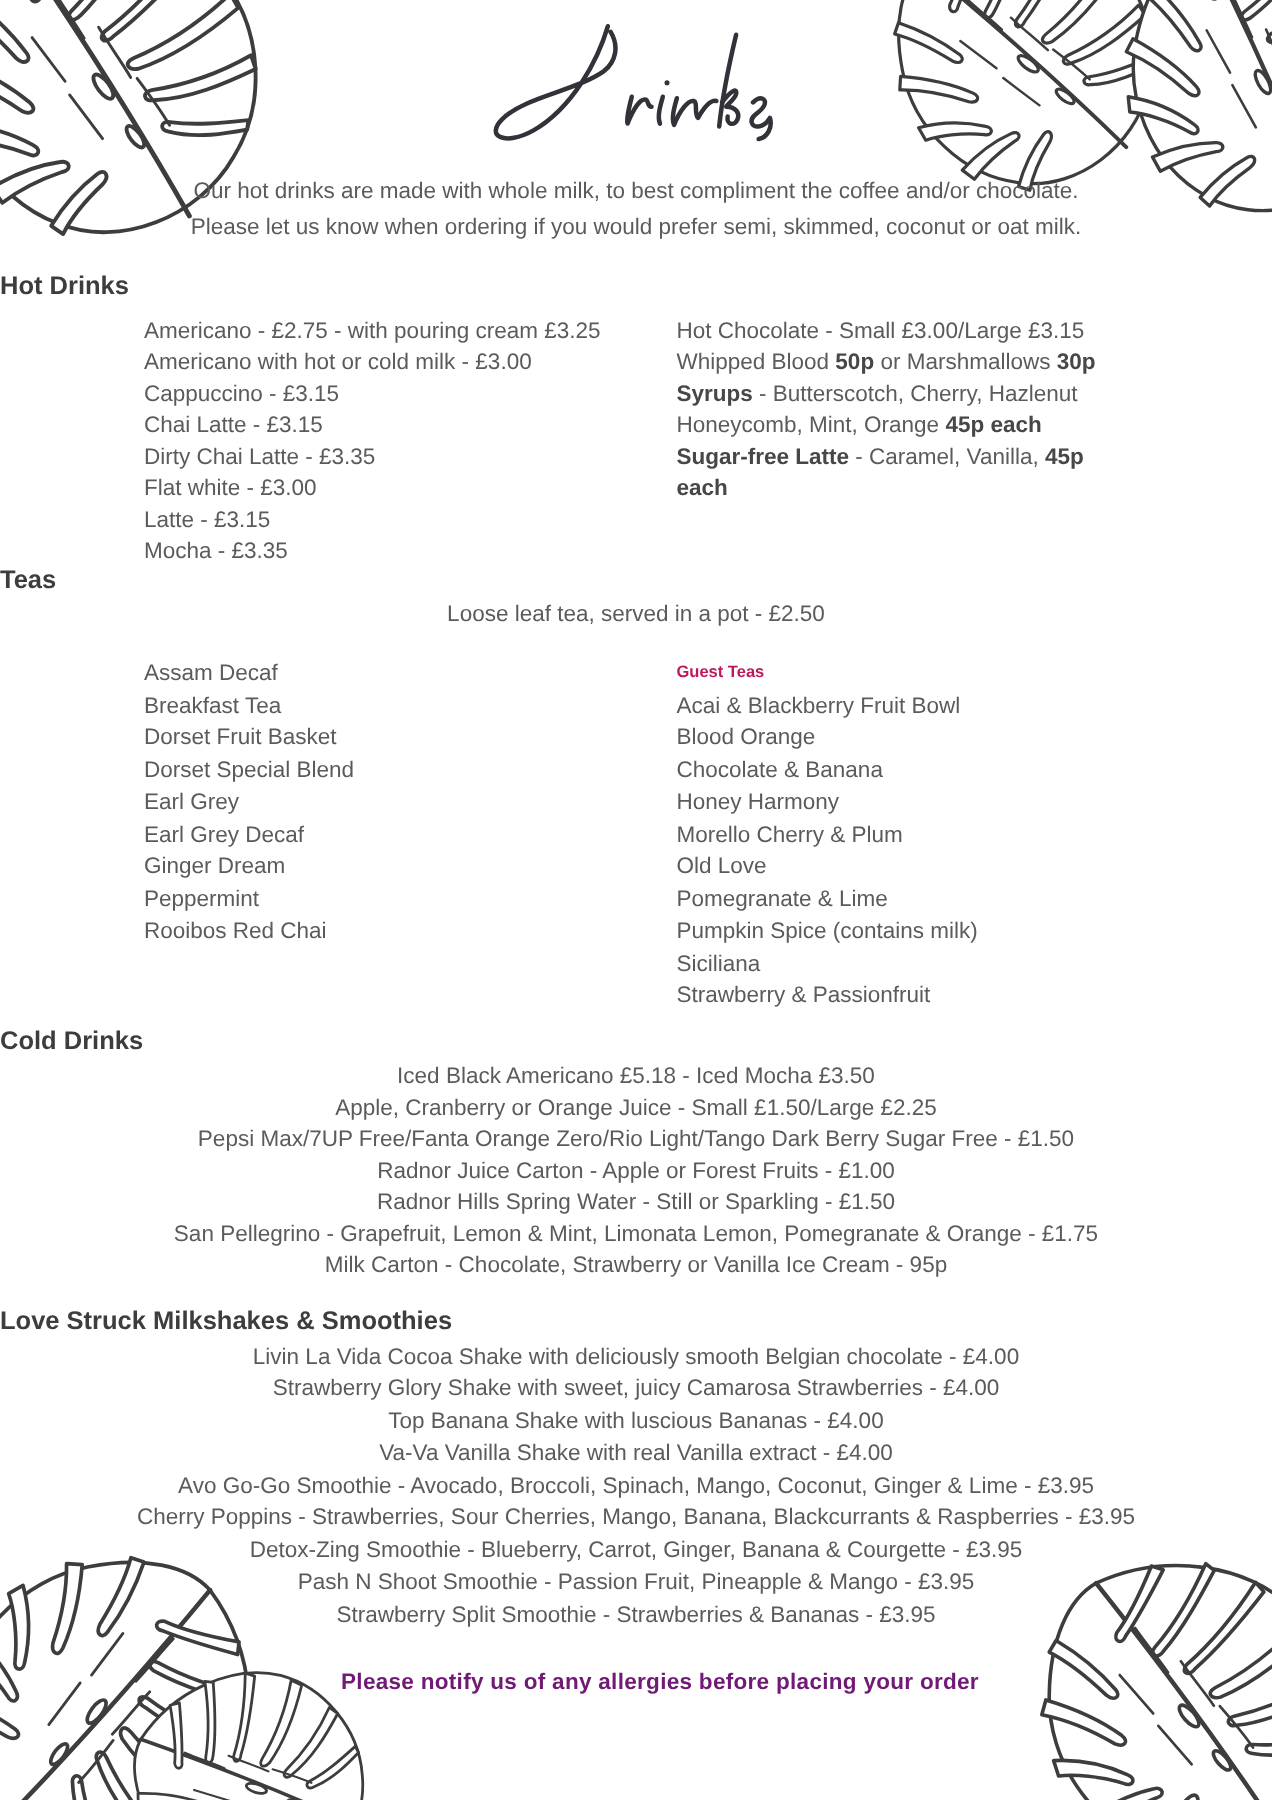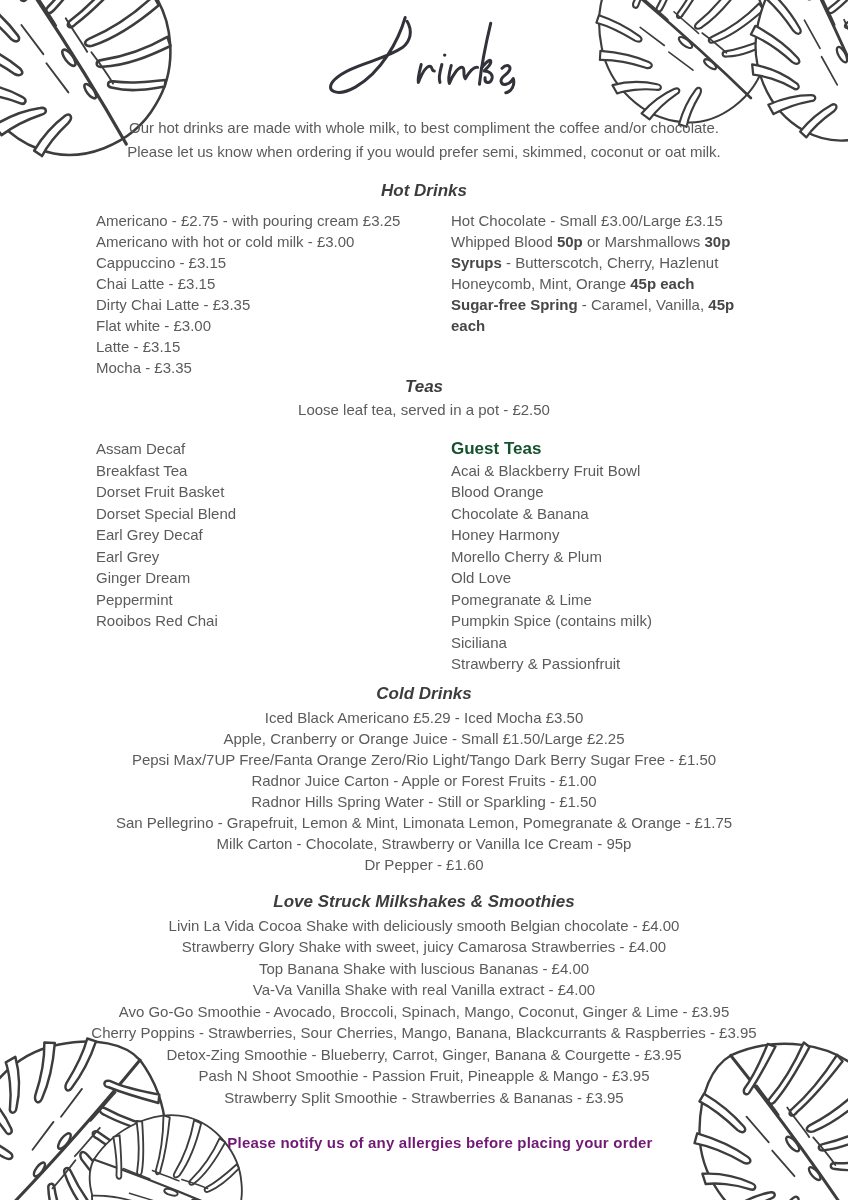--- a/index.html
+++ b/index.html
@@ -14,33 +14,33 @@
   .leaf-tr1 { left:596px;  top:-50px;  width:178px; height:178px; transform:rotate(-8deg); }
   .leaf-tr2 { left:748px;  top:-44px;  width:190px; height:190px; transform:rotate(16deg); }
   .leaf-bl1 { left:-34px;  top:1038px; width:205px; height:205px; transform:rotate(82deg); }
   .leaf-bl2 { left:92px;   top:1112px; width:155px; height:155px; transform:rotate(-28deg); }
   .leaf-br  { left:693px;  top:1040px; width:200px; height:200px; transform:rotate(4deg); }
   .content { position:relative; z-index:2; }
   .title-block { padding-top:10px; text-align:center; height:104px; }
   .title-script { display:block; margin:0 auto; }
   .intro { margin-top:12px; text-align:center; font-size:15px; line-height:24px; }
   .section-heading {
-    font-size:17px; font-weight:bold; color:#3d3d3d; text-align:center; line-height:22px;font-style:italic;
+    font-size:17px; font-weight:bold; color:#3d3d3d; text-align:left; line-height:22px;
   }
   .hot-heading { margin-top:16px; }
   .cols { display:flex; padding-left:96px; margin-top:8px; }
   .col-left { width:355px; }
   .col-right { flex:1; }
   .line { font-size:15px; line-height:21px; white-space:nowrap; }
   .tea-line { font-size:15px; line-height:21.5px; white-space:nowrap; }
   .bold { font-weight:bold; color:#474747; }
   .teas-heading { margin-top:-2px; }
   .teas-subtitle { text-align:center; font-size:15px; line-height:24px; }
   .tea-cols { margin-top:16px; }
-  .guest-heading { font-size:17px; font-weight:bold; color:#14532d; line-height:21.5px; }
+  .guest-heading { font-size:11px; font-weight:bold; color:#be185d; line-height:21.5px; }
   .cold-heading { margin-top:8px; }
   .center-list { margin-top:2px; text-align:center; }
   .shakes-heading { margin-top:16px; }
   .shakes-list .line { line-height:21.5px; }
   .footer {
     margin-top:24px; text-align:center; font-size:15px; font-weight:bold;
     color:#701a75; letter-spacing:0.2px; line-height:21px;margin-left:32px;
   }
   .sr-only { position:absolute; width:1px; height:1px; overflow:hidden; clip:rect(0 0 0 0); }
 </style>
@@ -126,35 +126,35 @@
           <div class="line">Dirty Chai Latte - £3.35</div>
           <div class="line">Flat white - £3.00</div>
           <div class="line">Latte - £3.15</div>
           <div class="line">Mocha - £3.35</div>
         </div>
       <div class="col-right">
           <div class="line"><span>Hot Chocolate - Small £3.00/Large £3.15</span></div>
           <div class="line"><span>Whipped Blood </span><span class="bold">50p</span><span> or Marshmallows </span><span class="bold">30p</span></div>
           <div class="line"><span class="bold">Syrups</span><span> - Butterscotch, Cherry, Hazlenut</span></div>
           <div class="line"><span>Honeycomb, Mint, Orange </span><span class="bold">45p each</span></div>
-          <div class="line"><span class="bold">Sugar-free Spring</span><span> - Caramel, Vanilla, </span><span class="bold">45p</span></div>
+          <div class="line"><span class="bold">Sugar-free Latte</span><span> - Caramel, Vanilla, </span><span class="bold">45p</span></div>
           <div class="line"><span class="bold">each</span></div>
         </div>
     </div>
 
     <div class="section-heading teas-heading">Teas</div>
     <div class="teas-subtitle">Loose leaf tea, served in a pot - £2.50</div>
     <div class="cols tea-cols">
       <div class="col-left">
           <div class="tea-line">Assam Decaf</div>
           <div class="tea-line">Breakfast Tea</div>
           <div class="tea-line">Dorset Fruit Basket</div>
           <div class="tea-line">Dorset Special Blend</div>
+          <div class="tea-line">Earl Grey</div>
           <div class="tea-line">Earl Grey Decaf</div>
-          <div class="tea-line">Earl Grey</div>
           <div class="tea-line">Ginger Dream</div>
           <div class="tea-line">Peppermint</div>
           <div class="tea-line">Rooibos Red Chai</div>
         </div>
       <div class="col-right">
         <div class="guest-heading">Guest Teas</div>
         <div>
             <div class="tea-line">Acai &amp; Blackberry Fruit Bowl</div>
             <div class="tea-line">Blood Orange</div>
             <div class="tea-line">Chocolate &amp; Banana</div>
@@ -164,28 +164,27 @@
             <div class="tea-line">Pomegranate &amp; Lime</div>
             <div class="tea-line">Pumpkin Spice (contains milk)</div>
             <div class="tea-line">Siciliana</div>
             <div class="tea-line">Strawberry &amp; Passionfruit</div>
           </div>
       </div>
     </div>
 
     <div class="section-heading cold-heading">Cold Drinks</div>
     <div class="center-list">
-        <div class="line">Iced Black Americano £5.29 - Iced Mocha £3.50</div>
+        <div class="line">Iced Black Americano £5.18 - Iced Mocha £3.50</div>
         <div class="line">Apple, Cranberry or Orange Juice - Small £1.50/Large £2.25</div>
         <div class="line">Pepsi Max/7UP Free/Fanta Orange Zero/Rio Light/Tango Dark Berry Sugar Free - £1.50</div>
         <div class="line">Radnor Juice Carton - Apple or Forest Fruits - £1.00</div>
         <div class="line">Radnor Hills Spring Water - Still or Sparkling - £1.50</div>
         <div class="line">San Pellegrino - Grapefruit, Lemon &amp; Mint, Limonata Lemon, Pomegranate &amp; Orange - £1.75</div>
         <div class="line">Milk Carton - Chocolate, Strawberry or Vanilla Ice Cream - 95p</div>
-        <div class="line">Dr Pepper - £1.60</div>
       </div>
 
     <div class="section-heading shakes-heading">Love Struck Milkshakes &amp; Smoothies</div>
     <div class="center-list shakes-list">
         <div class="line">Livin La Vida Cocoa Shake with deliciously smooth Belgian chocolate - £4.00</div>
         <div class="line">Strawberry Glory Shake with sweet, juicy Camarosa Strawberries - £4.00</div>
         <div class="line">Top Banana Shake with luscious Bananas - £4.00</div>
         <div class="line">Va-Va Vanilla Shake with real Vanilla extract - £4.00</div>
         <div class="line">Avo Go-Go Smoothie - Avocado, Broccoli, Spinach, Mango, Coconut, Ginger &amp; Lime - £3.95</div>
         <div class="line">Cherry Poppins - Strawberries, Sour Cherries, Mango, Banana, Blackcurrants &amp; Raspberries - £3.95</div>

